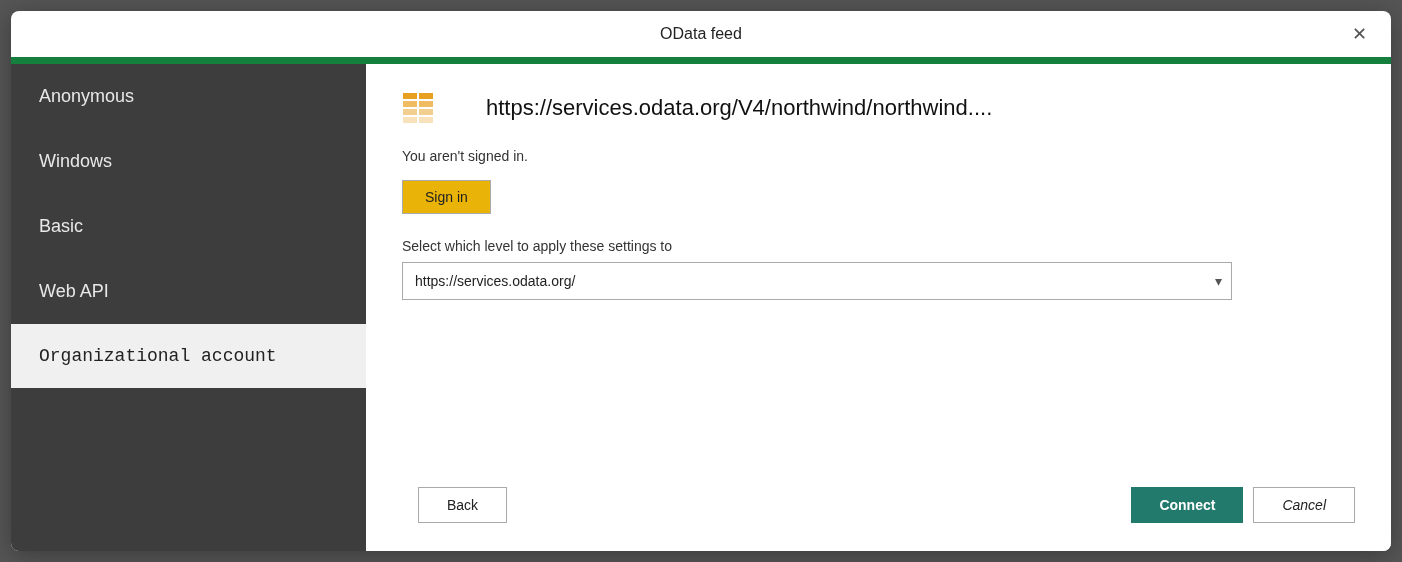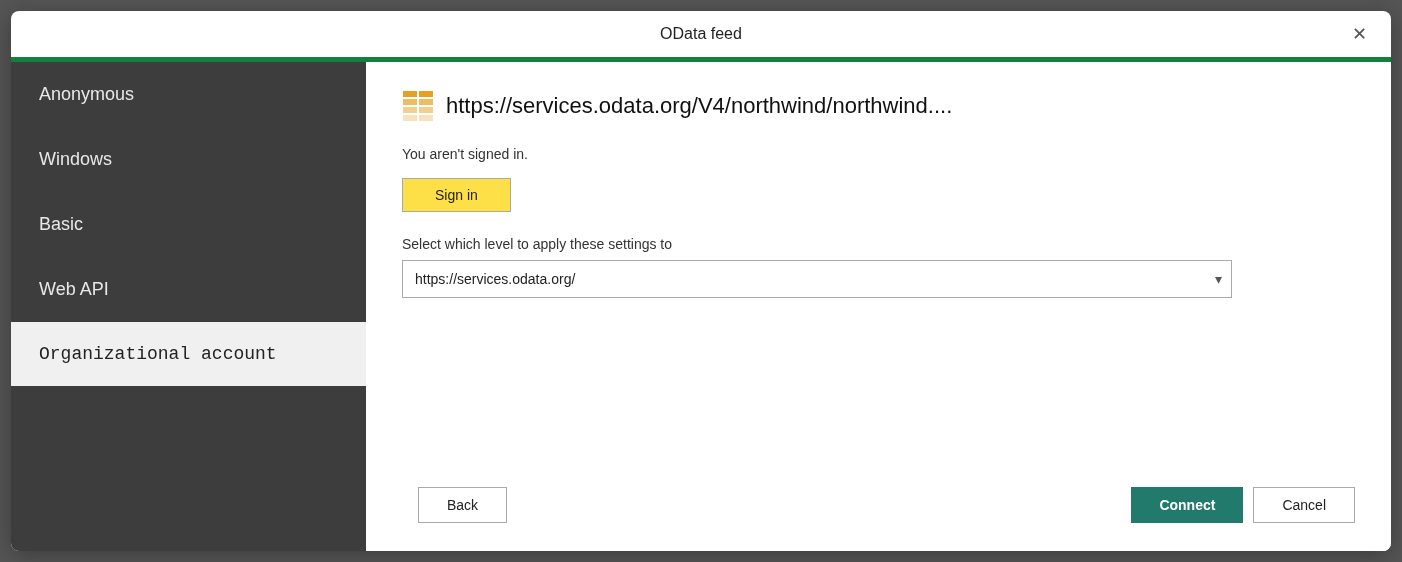--- a/index.html
+++ b/index.html
@@ -20,21 +20,21 @@
       display: flex;
       flex-direction: column;
       overflow: hidden;
       box-shadow: 0 4px 24px rgba(0,0,0,0.3);
     }
     .dialog-header {
       display: flex;
       align-items: center;
       justify-content: center;
       padding: 14px 20px;
-      border-bottom: 5px solid #15803d;
+      border-bottom: 7px solid #15803d;
       position: relative;
     }
     .dialog-title {
       font-size: 16px;
       font-weight: 400;
       color: #222;
     }
     .close-btn {
       position: absolute;
       right: 18px;
@@ -87,30 +87,31 @@
     }
     .odata-icon {
       width: 32px;
       height: 32px;
       flex-shrink: 0;
     }
     .url-text {
       font-size: 22px;
       color: #111;
       font-weight: 400;
+      margin-left: 40px;
     }
     .signed-in-text {
       font-size: 14px;
       color: #333;
       margin-bottom: 16px;
     }
     .sign-in-btn {
       border: 1px solid #aaa;
-      background: #fde047;
-      padding: 8px 32px;
+      background: #eab308;
+      padding: 8px 22px;
       font-size: 14px;
       cursor: pointer;
       color: #222;
       margin-bottom: 24px;
       width: fit-content;
     }
     .level-label {
       font-size: 14px;
       color: #333;
       margin-bottom: 8px;
@@ -167,20 +168,21 @@
       cursor: pointer;
       font-weight: 600;
     }
     .btn-cancel {
       border: 1px solid #aaa;
       background: #fff;
       padding: 9px 28px;
       font-size: 14px;
       cursor: pointer;
       color: #222;
+      font-style: italic;
     }
   </style>
 </head>
 <body>
 
 <div class="dialog">
 
   <div class="dialog-header">
     <span class="dialog-title">OData feed</span>
     <button class="close-btn">✕</button>

